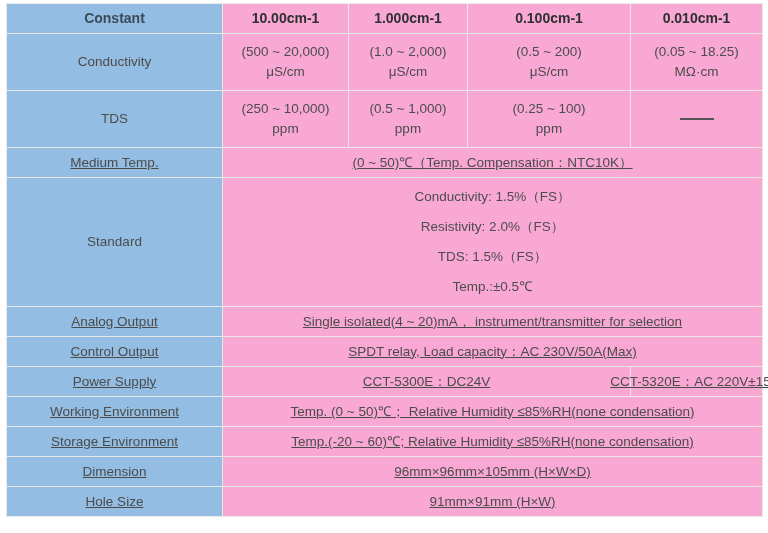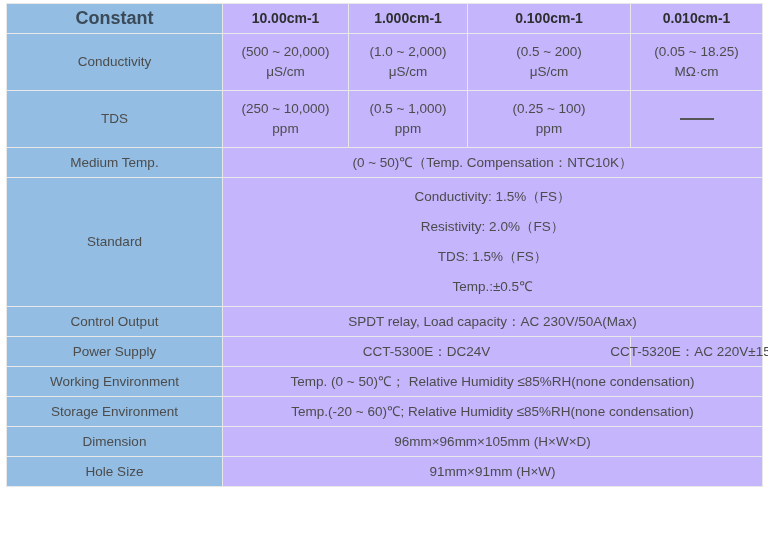--- a/index.html
+++ b/index.html
@@ -36,24 +36,24 @@
   
   td.lbl {
     background: #93bde2;
     color: #4e5a66;
     width: 216px;
     font-size: 13.5px;
   }
   td.lbl.hdr {
     font-weight: bold;
     color: #3b4a58;
-    font-size: 18px;
+    font-size: 14px;
   }
   td.val {
-    background: #c4b5fd;
+    background: #f9a8d4;
   }
   td.val.hdr {
     font-weight: bold;
     color: #2f2f2f;
     font-size: 14px;
   }
   .cellbox {
     display: flex;
     flex-direction: column;
     align-items: center;
@@ -65,21 +65,21 @@
   .dash {
     display: inline-block;
     width: 34px;
     height: 0;
     border-top: 2px solid #555;
     vertical-align: middle;
   }
   
   .r-head .cellbox   { height: 29px; }
   .r-two .cellbox    { height: 56px; }
-  .r-one .cellbox    { height: 29px; }
+  .r-one .cellbox    { height: 29px; text-decoration: underline; }
   .r-acc .cellbox    { height: 128px; }
   .r-acc .val-inner  { display:flex; flex-direction:column; justify-content:space-around; height:100%; width:100%;align-items:center;}
   .r-acc .val-inner .line { padding: 3px 0; }
 </style>
 </head>
 <body>
 
 <div id="spec-table-wrap">
 <table class="spec-table">
   <colgroup>
@@ -207,20 +207,32 @@
             <span class="line">Conductivity: 1.5%（FS）</span>
             <span class="line">Resistivity: 2.0%（FS）</span>
             <span class="line">TDS: 1.5%（FS）</span>
             <span class="line">Temp.:±0.5℃</span>
           </div>
         </div>
       </td>
     </tr>
 
 
+    <tr class="r-one">
+      <td class="lbl">
+        <div class="cellbox">
+              <span class="line">Analog Output</span>
+            </div>
+      </td>
+      <td class="val" colspan="4">
+        <div class="cellbox">
+              <span class="line">Single isolated(4 ~ 20)mA， instrument/transmitter for selection</span>
+            </div>
+      </td>
+    </tr>
 
     <tr class="r-one">
       <td class="lbl">
         <div class="cellbox">
               <span class="line">Control Output</span>
             </div>
       </td>
       <td class="val" colspan="4">
         <div class="cellbox">
               <span class="line">SPDT relay, Load capacity：AC 230V/50A(Max)</span>

